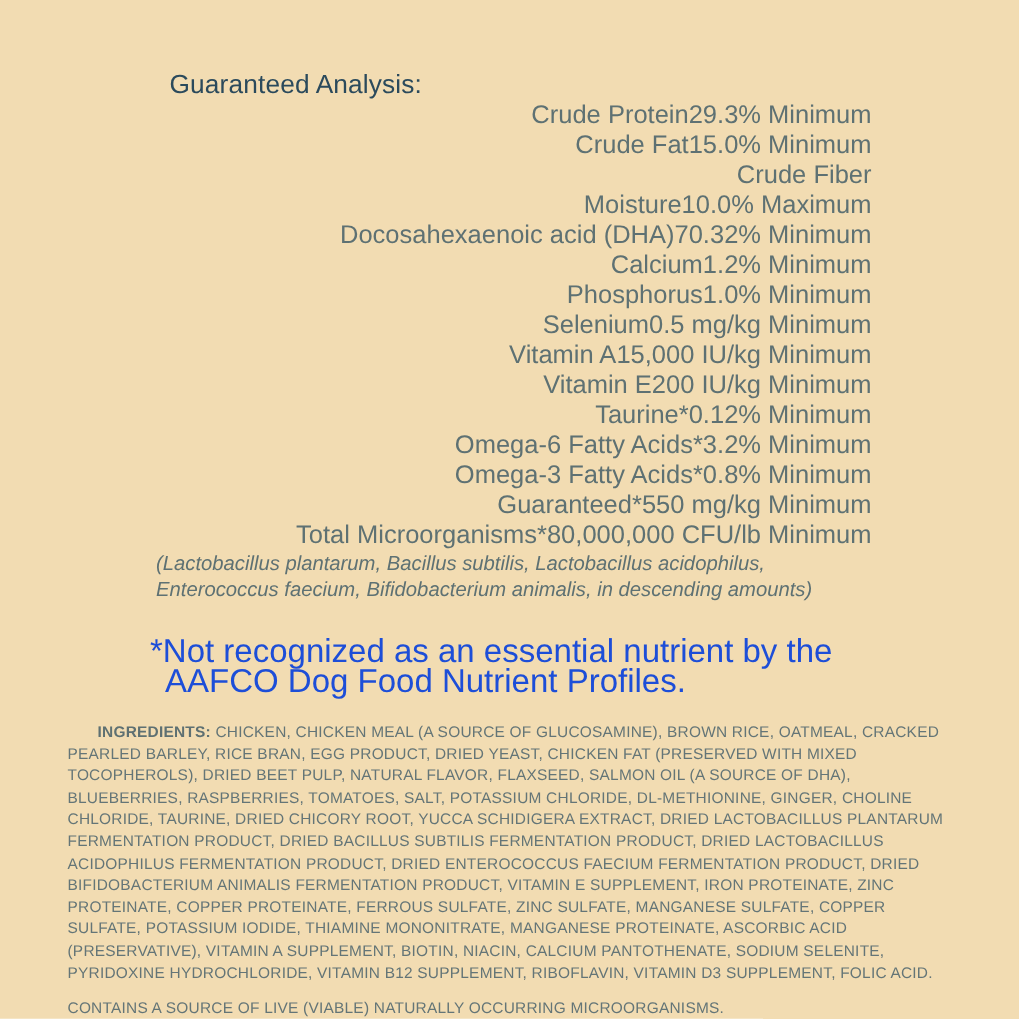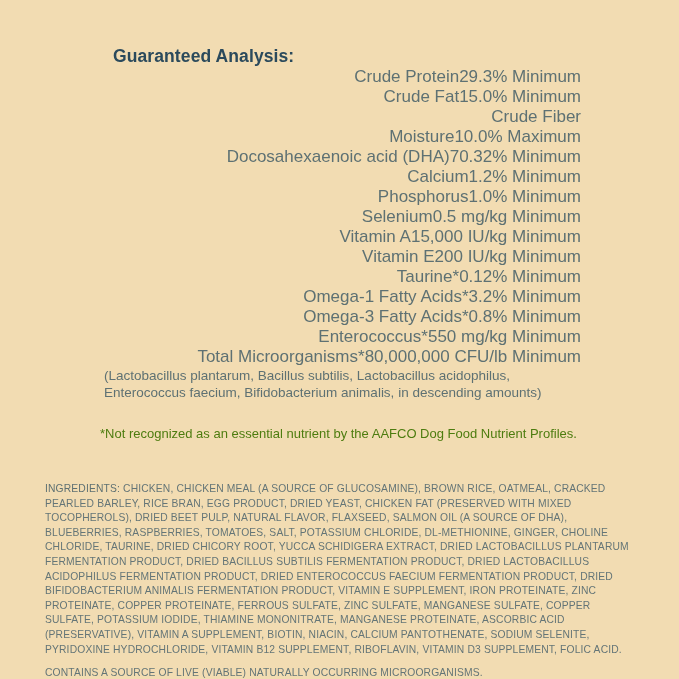--- a/index.html
+++ b/index.html
@@ -12,68 +12,69 @@
     overflow: hidden;
   }
   .ga-block {
     position: absolute;
     left: 113px;
     top: 46px;
     width: 468px;
   }
   .ga-title {
     font-size: 17.5px;
-    font-weight: 700;
+    font-weight: 400;
     line-height: 21px;
     color: #2b4a5c;
     letter-spacing: 0.1px;
   }
   .ga-rows { width: 100%; }
   .ga-row {
     display: flex;
     justify-content: flex-end;
     font-size: 17px;
     line-height: 20px;
     color: #5e7173;
   }
   .ga-row .nutrient { white-space: nowrap; }
   .ga-row .value { white-space: nowrap; text-align: right; }
   .species-note {
     margin-left: -9px;
     width: 462px;
     margin-top: 1px;
     font-size: 13.5px;
+    font-style: italic;
     line-height: 16.5px;
     color: #5e7173;
   }
   .footnote {
     position: absolute;
     left: 110px;
     top: 424px;
     width: 478px;
-    font-size: 13px;
+    font-size: 22px;
     line-height: 19.5px;
-    color: #4d7c0f;
+    color: #1d4ed8;
     text-indent: -10px;
   }
   .ingredients-block {
     position: absolute;
     left: 45px;
     top: 482px;
     width: 592px;
     color: #63747__6;
   }
   .ingredients-paragraph {
     font-size: 10.3px;
     line-height: 14.6px;
     letter-spacing: 0.15px;
     color: #647577;
     margin: 0;
   }
-  .ingredients-label { font-weight: 400; color: #5e7072; }
+  .ingredients-label { font-weight: 700; color: #5e7072; margin-left: 20px; }
   .contains-statement {
     font-size: 10.3px;
     line-height: 14.6px;
     letter-spacing: 0.15px;
     color: #647577;
     margin-top: 9px;
   }
 </style>
 </head>
 <body>
@@ -134,31 +135,31 @@
           <span class="nutrient">Vitamin E</span>
           <span class="value">200 IU/kg Minimum</span>
         </div>
 
         <div class="ga-row">
           <span class="nutrient">Taurine*</span>
           <span class="value">0.12% Minimum</span>
         </div>
 
         <div class="ga-row">
-          <span class="nutrient">Omega-1 Fatty Acids*</span>
+          <span class="nutrient">Omega-6 Fatty Acids*</span>
           <span class="value">3.2% Minimum</span>
         </div>
 
         <div class="ga-row">
           <span class="nutrient">Omega-3 Fatty Acids*</span>
           <span class="value">0.8% Minimum</span>
         </div>
 
         <div class="ga-row">
-          <span class="nutrient">Enterococcus*</span>
+          <span class="nutrient">Guaranteed*</span>
           <span class="value">550 mg/kg Minimum</span>
         </div>
 
         <div class="ga-row">
           <span class="nutrient">Total Microorganisms*</span>
           <span class="value">80,000,000 CFU/lb Minimum</span>
         </div>
       </div>
 
     <div class="species-note">(Lactobacillus plantarum, Bacillus subtilis, Lactobacillus acidophilus, Enterococcus faecium, Bifidobacterium animalis, in descending amounts)</div>

